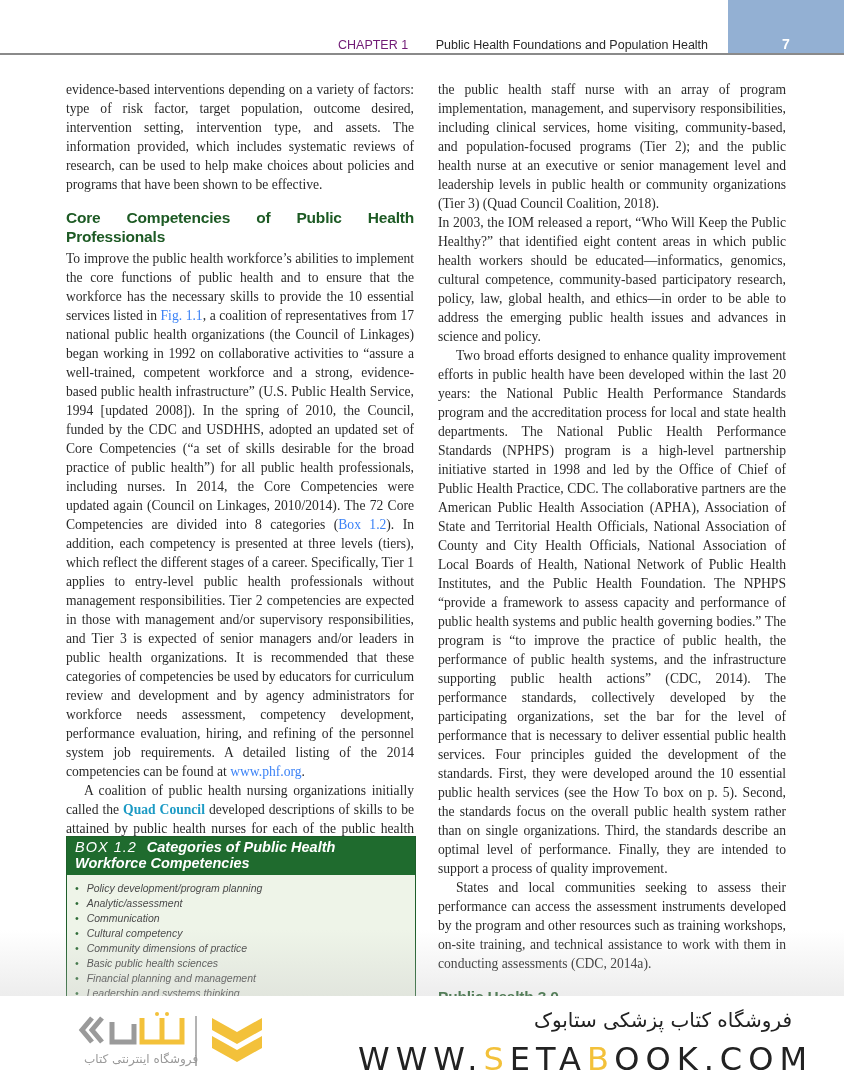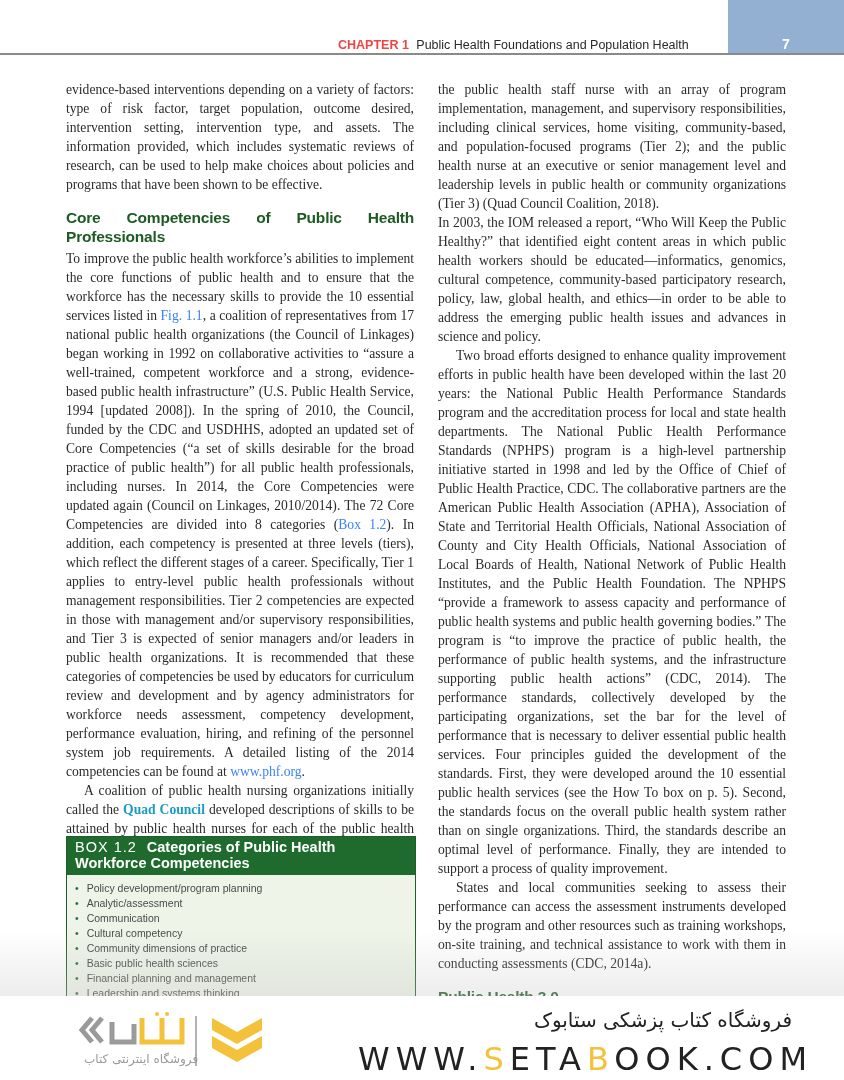--- a/index.html
+++ b/index.html
@@ -12,21 +12,21 @@
   .header {
     position: absolute; left: 0; top: 0; width: 844px; height: 54px;
   }
   .header-rule {
     position: absolute; left: 0; top: 53px; width: 844px; height: 2px; background: #8a8a8a;
   }
   .header-chapter {
     position: absolute; left: 338px; top: 38px; font-family: "Liberation Sans", sans-serif;
     font-size: 12.5px; color: #2a2a2a; white-space: nowrap;
   }
-  .header-chapter .ch { color: #ef4444; font-weight: bold; margin-right: 4px; }
+  .header-chapter .ch { color: #701a75; font-weight: normal; margin-right: 24px; }
   .page-tab {
     position: absolute; left: 728px; top: 0; width: 116px; height: 53px; background: #93b0d3;
   }
   .page-num {
     position: absolute; left: 0; width: 116px; top: 36px; text-align: center;
     color: #ffffff; font-family: "Liberation Sans", sans-serif; font-weight: bold; font-size: 14px;
   }
   .col {
     position: absolute; top: 80px; width: 348px; font-size: 13.6px; line-height: 19px;
     text-align: justify;
@@ -36,21 +36,21 @@
   .col p { margin: 0; }
   .col p.indent { text-indent: 18px; }
   h2.sec {
     font-family: "Liberation Sans", sans-serif; font-weight: bold; color: #1d5a24;
     font-size: 15.5px; margin: 14px 0 3px 0; letter-spacing: -0.2px;
   }
   .link { color: #3b82f6; }
   .link-bold { color: #1c9ac4; font-weight: bold; }
   .box {
     position: absolute; left: 66px; top: 836px; width: 348px; height: 170px;
-    border: 1px solid #1e5e2a; background: #eef4e8;
+    border: 1px solid #1e5e2a; background: #eef4e8; font-style: italic;
   }
   .box-head {
     background: #1f6b2e; color: #ffffff; font-family: "Liberation Sans", sans-serif;
     padding: 2px 8px 4px 8px; font-size: 14.5px; line-height: 16px;
   }
   .box-head .num { font-weight: normal; letter-spacing: 1px; margin-right: 10px; }
   .box-head .title { font-weight: bold; }
   .box ul { list-style: none; margin: 6px 0 0 0; padding: 0 0 0 8px;
     font-family: "Liberation Sans", sans-serif; font-size: 10.5px; color: #4a4a4a; line-height: 15px; }
   .box li::before { content: "•"; color: #2d6b36; margin-right: 8px; }

